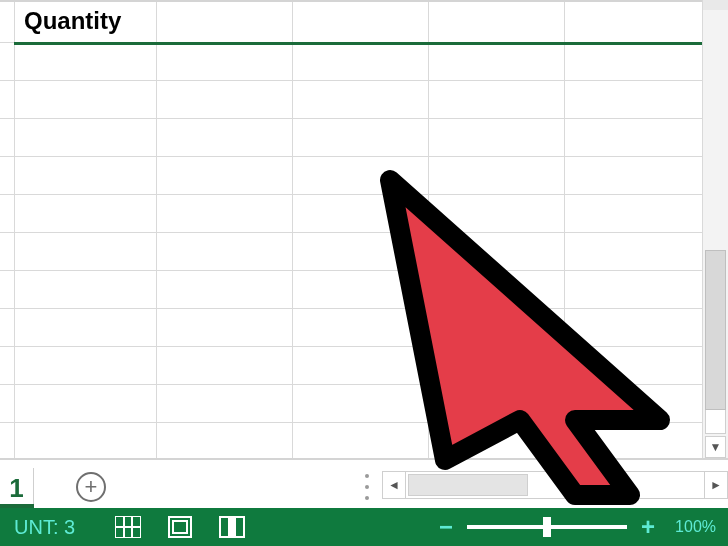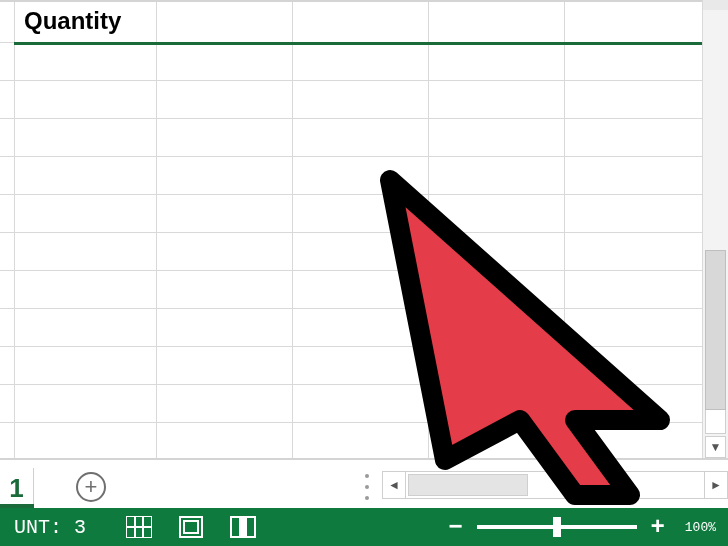--- a/index.html
+++ b/index.html
@@ -34,31 +34,31 @@
   .drag-dots { position:absolute; left:362px; top:10px; width:10px; height:34px; display:flex; flex-direction:column; justify-content:space-around; align-items:center;}
   .drag-dots span{width:4px;height:4px;background:#9a9a9a;border-radius:50%;}
 
   
   .hscroll { position:absolute; right:0; top:10px; left:382px; height:30px; display:flex; align-items:center; }
   .hbtn { width:24px; height:28px; background:#fff; border:1px solid #cfcfcf; display:flex; align-items:center; justify-content:center; color:#555; font-size:12px;}
   .htrack { flex:1; height:28px; background:#fff; border-top:1px solid #cfcfcf; border-bottom:1px solid #cfcfcf; position:relative;}
   .hthumb { position:absolute; left:2px; top:2px; bottom:2px; width:120px; background:#e4e4e4; border:1px solid #cfcfcf;}
 
   
-  .status { position:absolute; left:0; right:0; bottom:0; height:38px; background:#0f7a3e; color:#ffffff; display:flex; align-items:center; font-size:20px;font-family:Liberation Mono, monospace; }
+  .status { position:absolute; left:0; right:0; bottom:0; height:38px; background:#0f7a3e; color:#5eead4; display:flex; align-items:center; font-size:20px; }
   .status .seg { padding: 0 14px; white-space:nowrap; }
   .status .spacer { flex: 0 0 18px; }
   .views { display:flex; align-items:center; gap:22px; padding:0 10px 0 6px;}
   .view-btn { width:30px; height:26px; display:flex; align-items:center; justify-content:center; }
   .zoom { display:flex; align-items:center; gap:10px; margin-left:auto; padding-right:12px;}
   .zbtn { width:22px; height:22px; display:flex; align-items:center; justify-content:center; font-size:24px; font-weight:700;}
   .ztrack { width:160px; height:4px; background:#fff; position:relative; }
   .ztick { position:absolute; left:50%; top:-6px; width:2px; height:16px; background:#fff;}
   .zthumb { position:absolute; left:50%; top:-8px; width:8px; height:20px; background:#fff; transform:translateX(-50%);}
-  .zval { font-size:13px; padding-left:6px;}
+  .zval { font-size:16px; padding-left:6px;}
 
   
   .cursor-overlay { position:absolute; left:350px; top:150px; width:360px; height:360px; pointer-events:none; }
 </style>
 </head>
 <body>
 
 <div class="app">
 
   <div class="grid-area">

